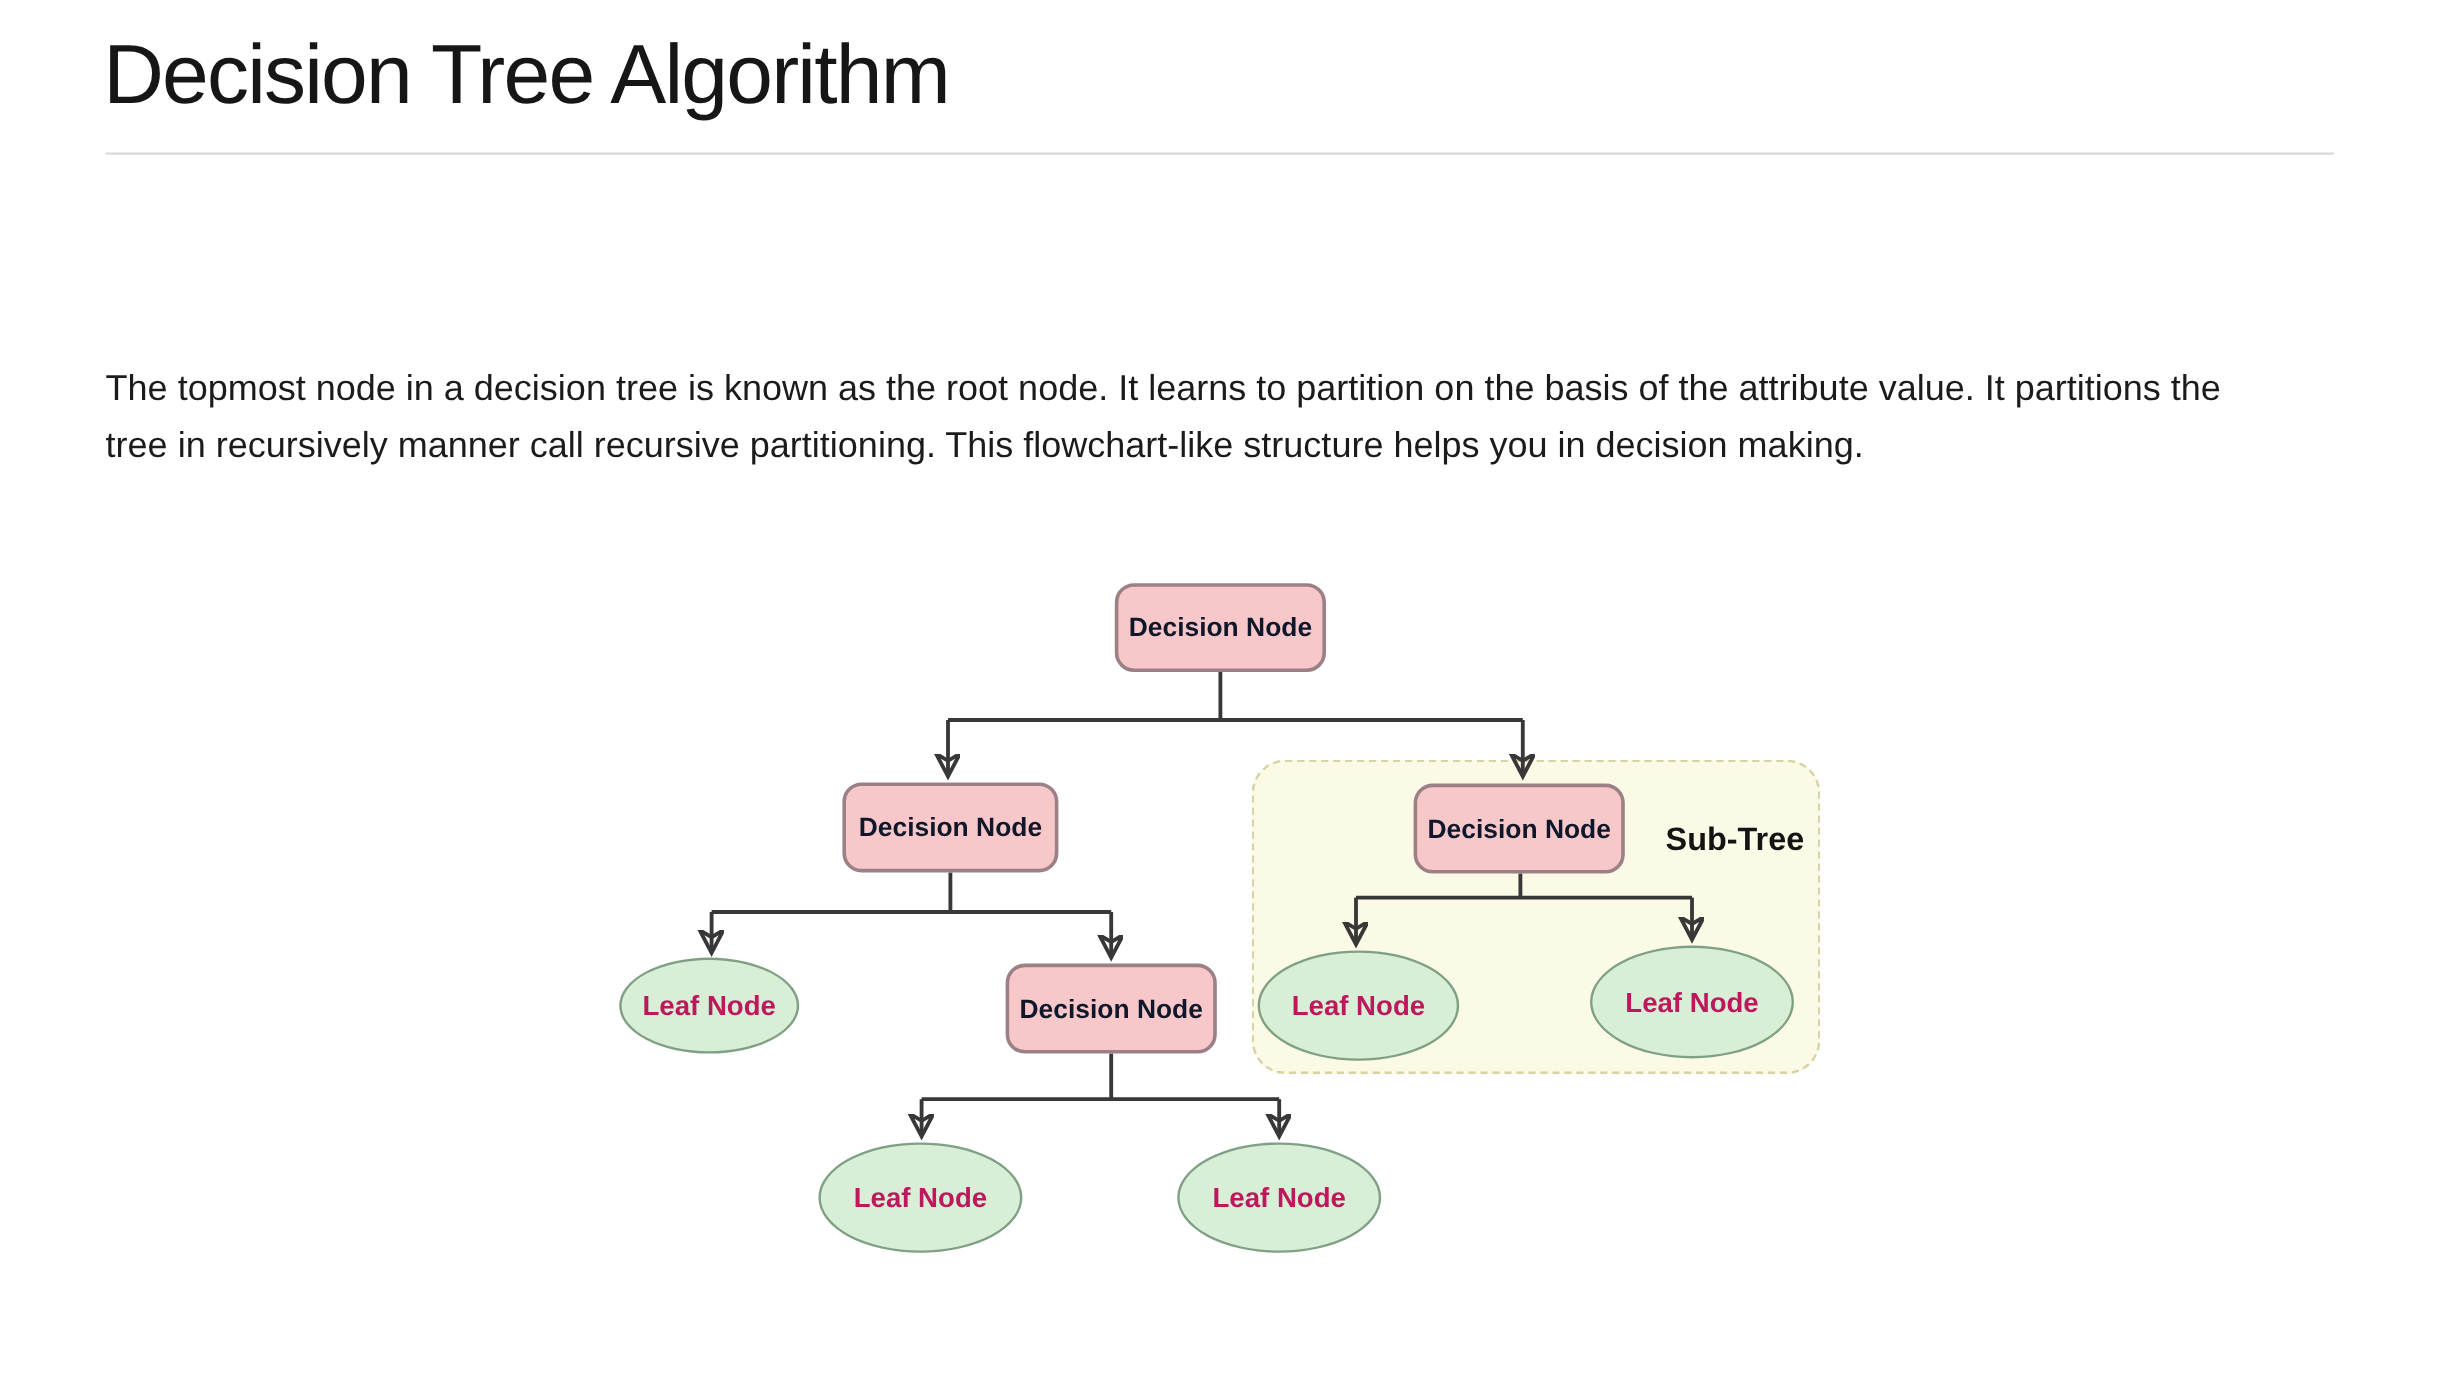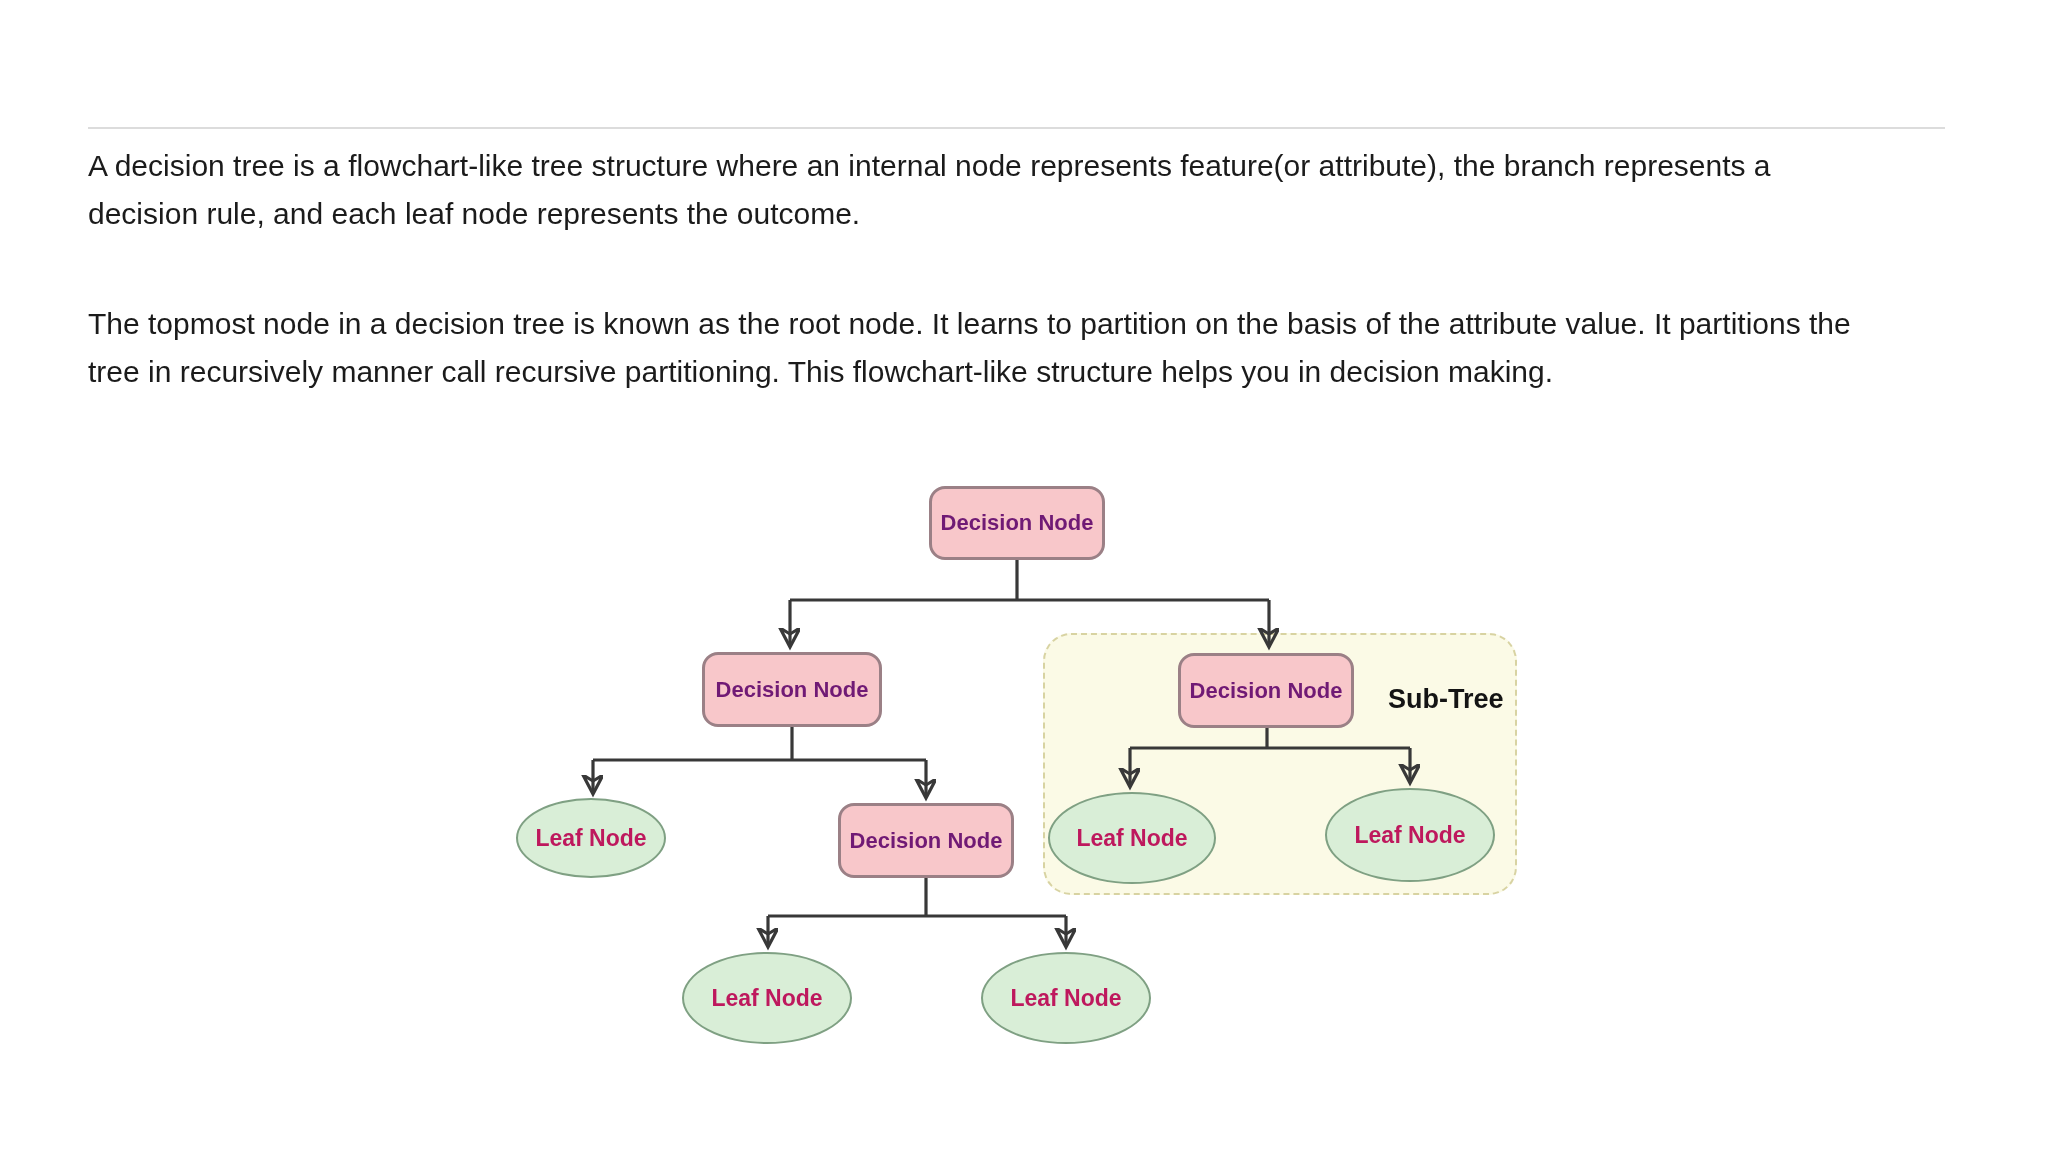--- a/index.html
+++ b/index.html
@@ -82,39 +82,39 @@
     justify-content: center;
     box-sizing: border-box;
     font-weight: bold;
     white-space: nowrap;
     z-index: 3;
   }
   .decision-node {
     background: #f8c7ca;
     border: 3px solid #9b8086;
     border-radius: 16px;
-    color: #701a75;
+    color: #0f172a;
     font-size: 22px;
   }
   .leaf-node {
     background: #d9eed7;
     border: 2.5px solid #7fa083;
     border-radius: 50%;
     color: #be185d;
     font-size: 23px;
   }
 </style>
 </head>
 <body>
 
 <div class="slide">
 
+  <h1 class="page-title">Decision Tree Algorithm</h1>
   <div class="title-rule"></div>
 
-  <p class="body-para para-1">A decision tree is a flowchart-like tree structure where an internal node represents feature(or attribute), the branch represents a decision rule, and each leaf node represents the outcome.</p>
   <p class="body-para para-2">The topmost node in a decision tree is known as the root node. It learns to partition on the basis of the attribute value. It partitions the tree in recursively manner call recursive partitioning. This flowchart-like structure helps you in decision making.</p>
 
   <div class="diagram">
 
     <div class="subtree-region"></div>
     <div class="subtree-label">Sub-Tree</div>
 
     <svg class="connector-svg" viewBox="0 0 2048 1152" xmlns="http://www.w3.org/2000/svg">
       <defs>
         <marker id="arrowhead" markerUnits="userSpaceOnUse" markerWidth="26" markerHeight="24" refX="18" refY="10" orient="auto">

